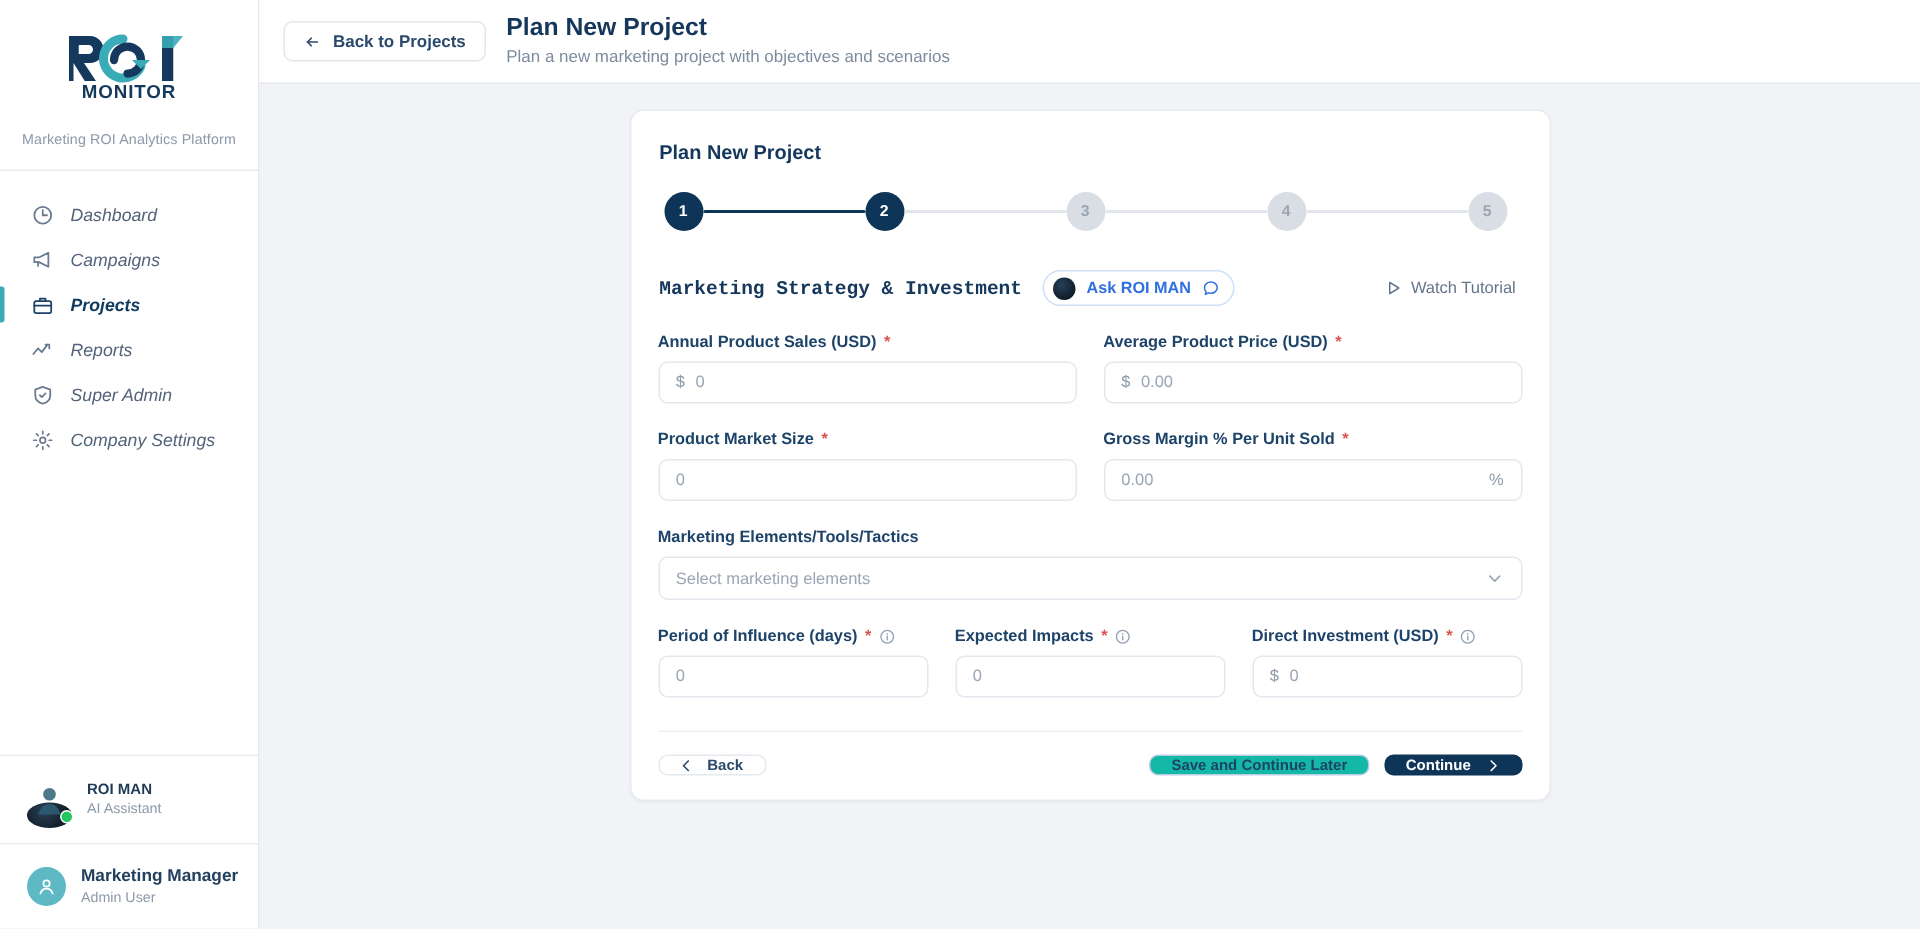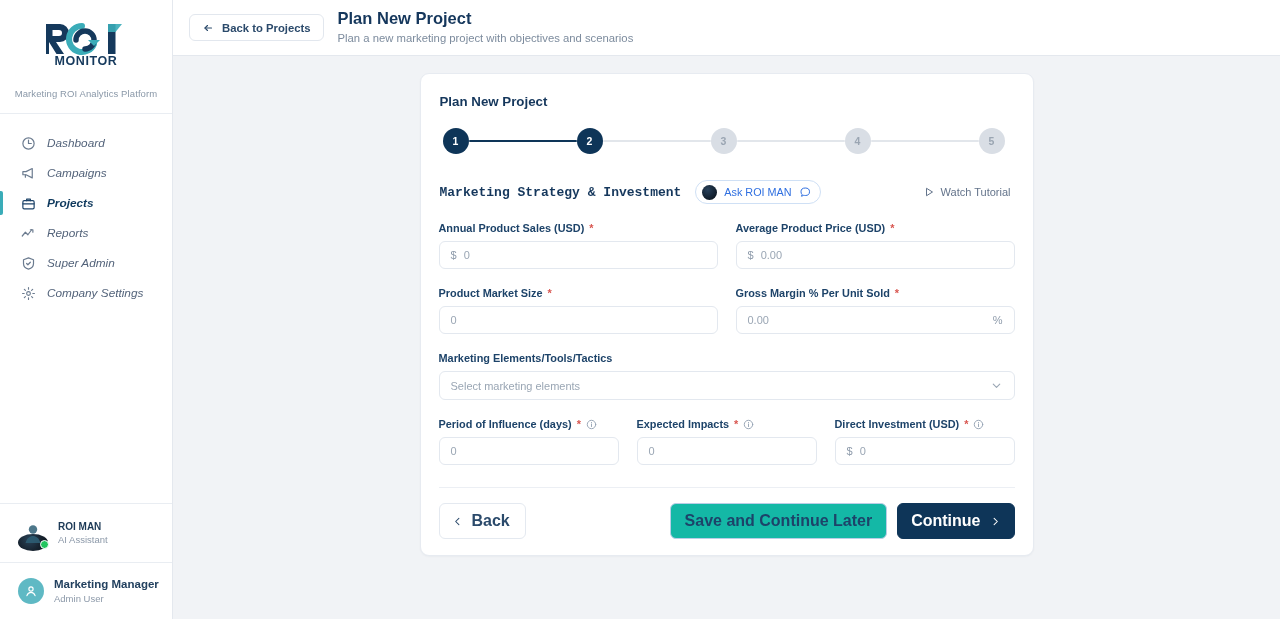--- a/index.html
+++ b/index.html
@@ -112,21 +112,21 @@
     display: inline-flex; align-items: center; gap: 7px;
     margin-left: 14px; height: 24px; padding: 0 9px 0 6px;
     border: 1px solid #cfe0f5; border-radius: 13px; background: #fff;
     cursor: pointer;
   }
   .ask-av {
     width: 15px; height: 15px; border-radius: 50%;
     background: radial-gradient(circle at 38% 32%, #27405a 0%, #132130 60%, #070d13 100%);
     flex: 0 0 15px;
   }
-  .ask-txt { font-size: 10.8px; font-weight: normal; color: #2f6fe0; }
+  .ask-txt { font-size: 10.8px; font-weight: bold; color: #2f6fe0; }
   .watch {
     margin-left: auto; display: inline-flex; align-items: center; gap: 6px;
     font-size: 11px; color: #64748b; cursor: pointer; padding-right: 2px;
   }
 
   
   .row { display: flex; gap: 18px; padding-top: 18px; }
   .fld { flex: 1; min-width: 0; }
   .lbl {
     font-size: 10.9px; font-weight: bold; color: #1d4369;
@@ -144,21 +144,21 @@
   .sel {
     height: 29px; border: 1px solid #e3e8ef; border-radius: 6px; background: #fff;
     display: flex; align-items: center; padding: 0 11px; cursor: pointer;
   }
   .sel .ph { flex: 1; }
   .divider { height: 1px; background: #eceff4; margin-top: 22px; }
 
   .footer { display: flex; align-items: center; padding-top: 15px; }
   .btn {
     display: inline-flex; align-items: center; justify-content: center; gap: 9px;
-    height: 36px; border-radius: 6px; font-size: 16px; font-weight: bold;
+    height: 14px; border-radius: 6px; font-size: 10px; font-weight: bold;
     cursor: pointer; white-space: nowrap;
   }
   .btn-back { padding: 0 15px 0 12px; border: 1px solid #e4e9f0; background: #fff; color: #2b4a6b; }
   .btn-save { padding: 0 14px; border: 1px solid #b9cde6; background: #14b8a6; color: #1d4369; margin-left: auto; }
   .btn-cont { padding: 0 13px; border: 1px solid #0e3558; background: #0e3558; color: #fff; margin-left: 10px; }
   .chev { display: block; }
 </style>
 </head>
 <body>
 

